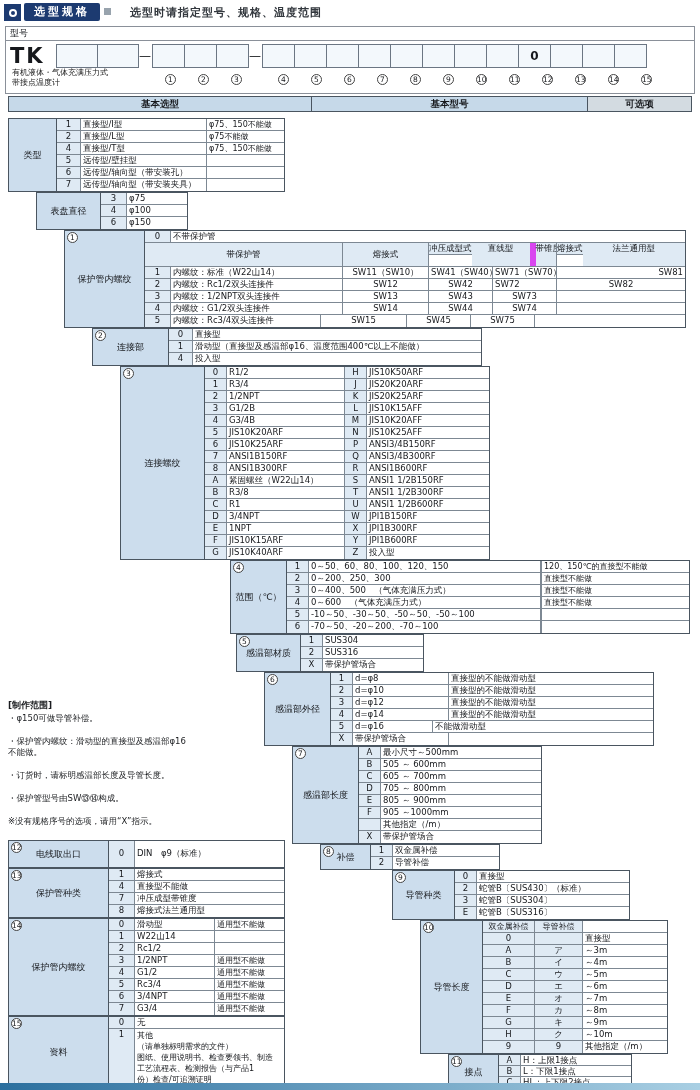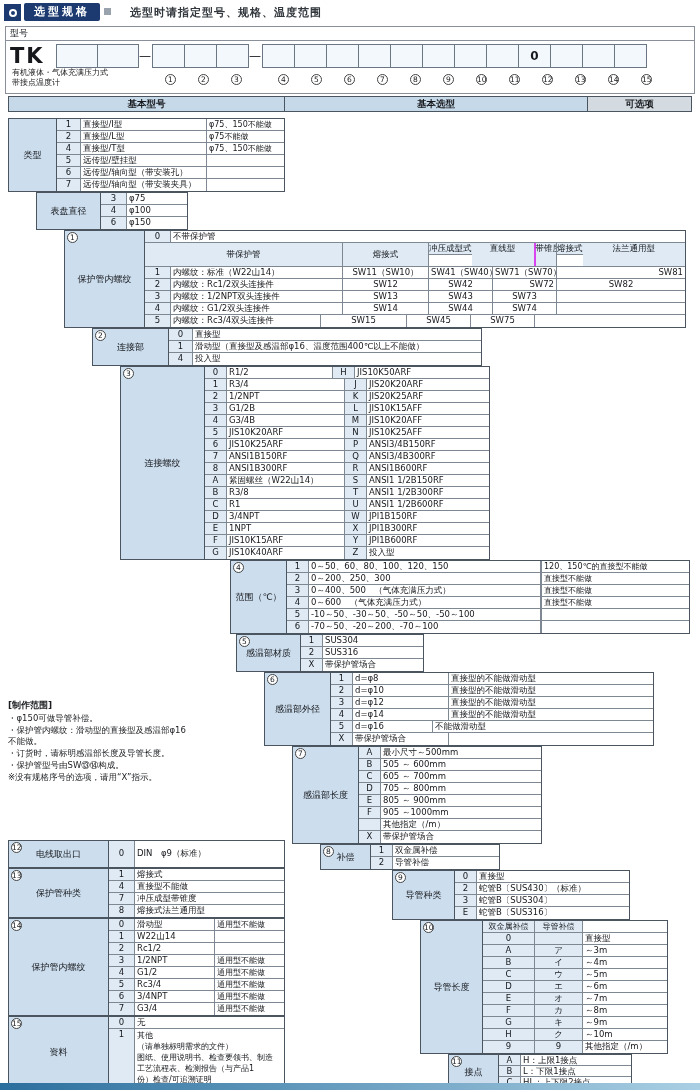--- a/index.html
+++ b/index.html
@@ -51,21 +51,21 @@
   .h11{height:11px}
   .row26{height:26px}
   .row26 .c{line-height:25px}
   .hc{display:block;text-align:center;line-height:11px;font-size:8.5px;background:#dfeaf4}
   .stack{padding:0;display:flex;}
   .rowtall{height:auto;min-height:57px}
   .multi{white-space:pre-line;font-size:8px;line-height:11px;padding-top:1px}
   
   .notes{position:absolute;left:8px;top:700px;width:178px;font-size:8.5px;line-height:11px;color:#1b1d20}
   .notes .t{font-weight:bold;font-size:9px;margin-bottom:2px}
-  .notes div{margin-bottom:1px}
+  .notes div{margin-bottom:12px}
   
   .bbar{position:absolute;left:0;top:1083px;width:700px;height:7px;
         background:linear-gradient(90deg,#2b6f9e,#a9cfe3)}
 </style>
 </head>
 <body>
 
 <div class="topbar-icon">
     <span class="gear"></span>
   </div>
@@ -116,22 +116,22 @@
     <span class="ncell"><span class="circ">14</span></span>
     <span class="ncell"><span class="circ">15</span></span>
   </div>
   <div class="product-note">
     <div>有机液体・气体充满压力式</div>
     <div>带接点温度计</div>
   </div>
 </div>
 
 <div class="colhead">
+  <span class="ch" style="width:303px">基本选型</span>
   <span class="ch" style="width:276px">基本型号</span>
-  <span class="ch" style="width:303px">基本选型</span>
   <span class="ch">可选项</span>
 </div>
 
 <div class="sec" style="left:8px;top:118px;width:277px">
   <div class="lbl" style="width:48px">
       <span>类型</span>
     </div>
   <div class="rows">
 
   <div class="row">
@@ -197,21 +197,21 @@
     <div class="row">
       <span class="c code" style="width:26px">0</span>
       <span class="c fill">不带保护管</span>
     </div>
     <div class="row h24">
       <span class="c code" style="width:198px;line-height:22px">带保护管</span>
       <span class="c code" style="width:86px;line-height:22px">熔接式</span>
       <div class="c stack" style="width:128px">
         <span class="hc" style="height:12px;border-bottom:1px solid #7d8893">冲压成型式</span>
         <div style="display:flex;flex:1">
-          <span class="hc" style="width:64px;border-right:2px solid #d946ef">直线型</span>
+          <span class="hc" style="width:64px;border-right:6px solid #d946ef">直线型</span>
           <span class="hc" style="flex:1">带锥度</span>
         </div>
       </div>
       <div class="c stack fill">
         <span class="hc" style="height:12px;border-bottom:1px solid #7d8893">熔接式</span>
         <span class="hc" style="flex:1">法兰通用型</span>
       </div>
     </div>
 
   <div class="row">
@@ -220,21 +220,21 @@
       <span class="c" style="width:86px;text-align:center">SW11（SW10）</span>
       <span class="c" style="width:64px;text-align:center">SW41（SW40）</span>
       <span class="c" style="width:64px;text-align:center">SW71（SW70）</span>
       <span class="c fill" style="text-align:right">SW81</span>
     </div>
       <div class="row">
       <span class="c code" style="width:26px">2</span>
       <span class="c" style="width:172px">内螺纹：Rc1/2双头连接件</span>
       <span class="c" style="width:86px;text-align:center">SW12</span>
       <span class="c" style="width:64px;text-align:center">SW42</span>
-      <span class="c" style="width:64px;text-align:right">SW72</span>
+      <span class="c" style="width:64px;text-align:left">SW72</span>
       <span class="c fill" style="text-align:center">SW82</span>
     </div>
       <div class="row">
       <span class="c code" style="width:26px">3</span>
       <span class="c" style="width:172px">内螺纹：1/2NPT双头连接件</span>
       <span class="c" style="width:86px;text-align:center">SW13</span>
       <span class="c" style="width:64px;text-align:center">SW43</span>
       <span class="c" style="width:64px;text-align:center">SW73</span>
       <span class="c fill" style="text-align:center"></span>
     </div>
@@ -281,21 +281,21 @@
 
 <div class="sec" style="left:120px;top:366px;width:370px">
   <div class="lbl" style="width:84px">
     <span class="circ">3</span>
     <span>连接螺纹</span>
   </div>
   <div class="rows">
 
   <div class="row">
       <span class="c code" style="width:22px">0</span>
-      <span class="c" style="width:106px">R1/2</span>
+      <span class="c" style="width:118px">R1/2</span>
       <span class="c code" style="width:22px">H</span>
       <span class="c fill">JIS10K50ARF</span>
     </div>
       <div class="row">
       <span class="c code" style="width:22px">1</span>
       <span class="c" style="width:118px">R3/4</span>
       <span class="c code" style="width:22px">J</span>
       <span class="c fill">JIS20K20ARF</span>
     </div>
       <div class="row">

